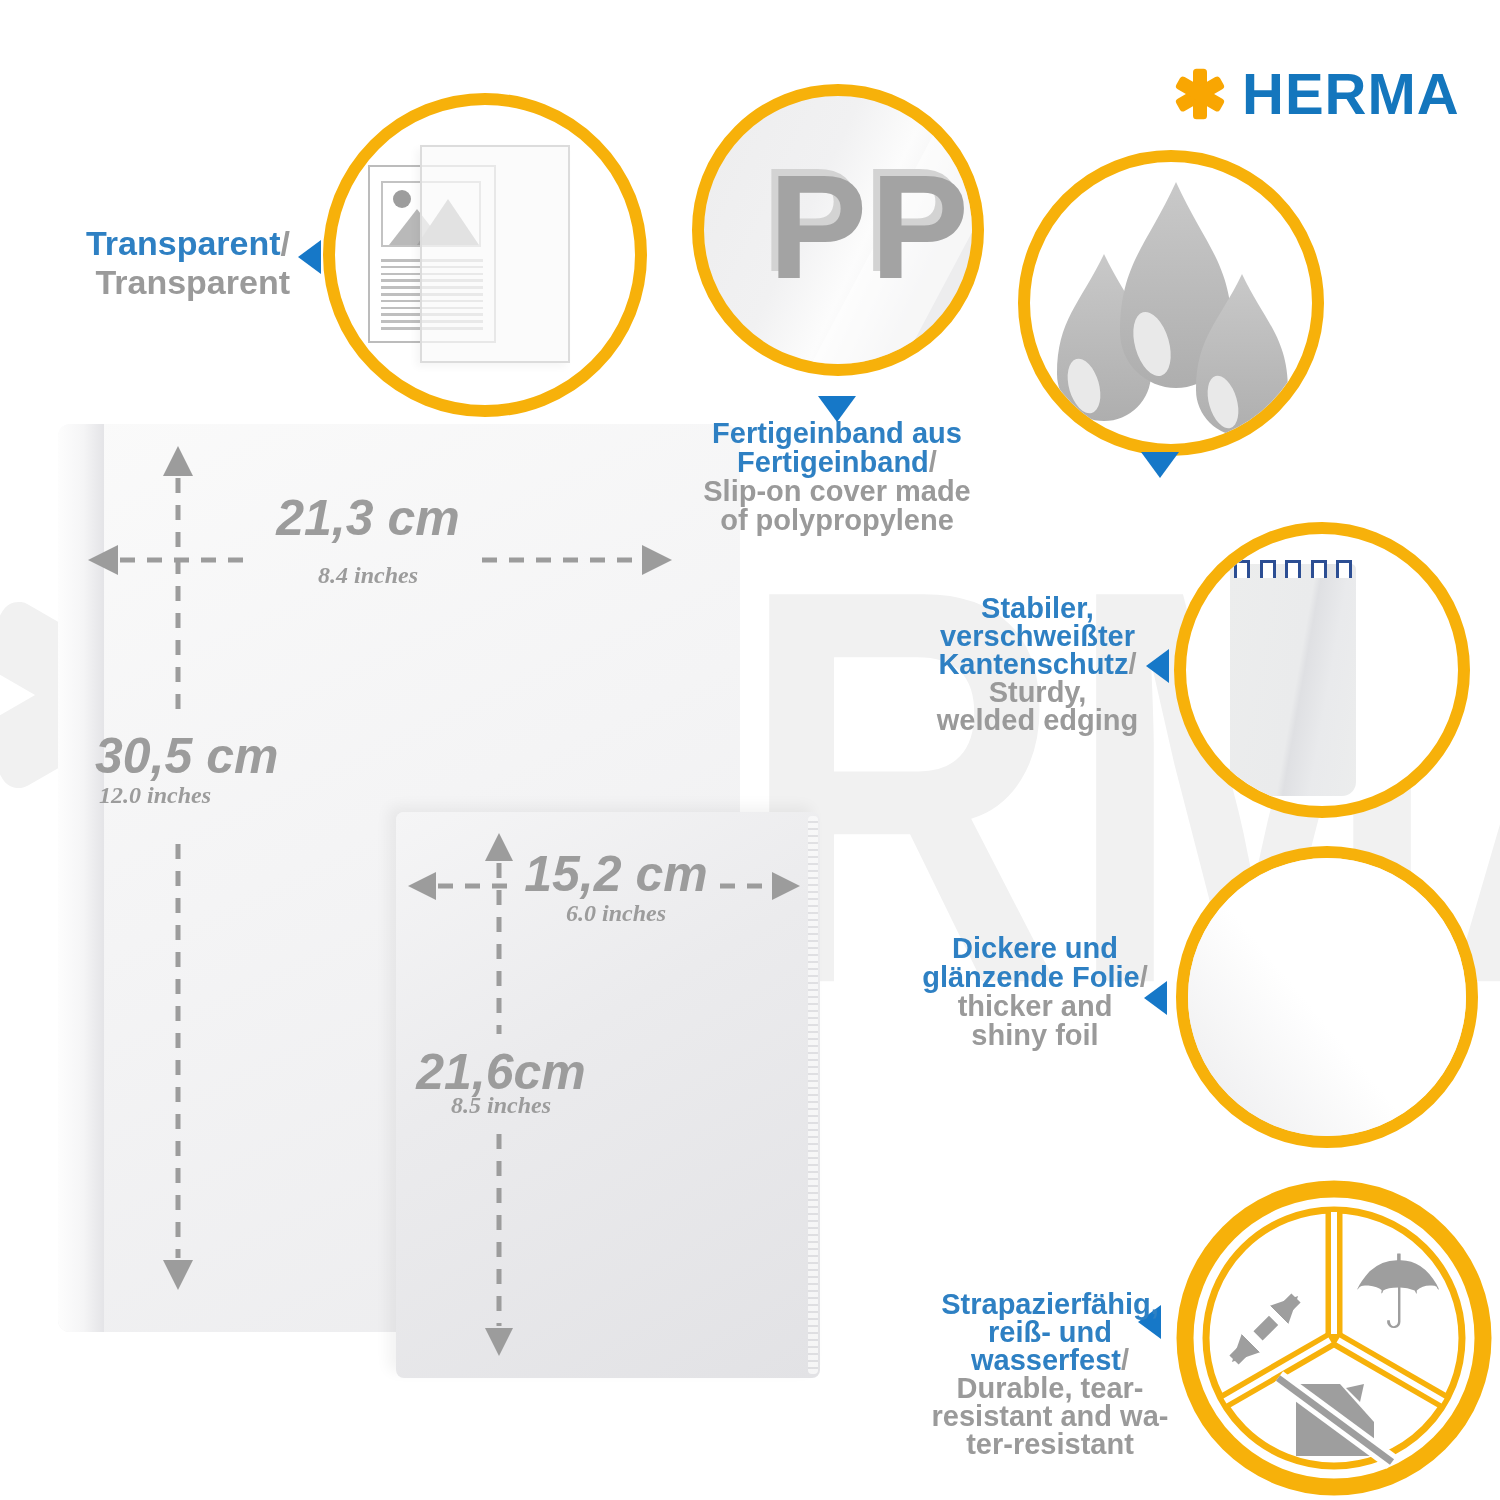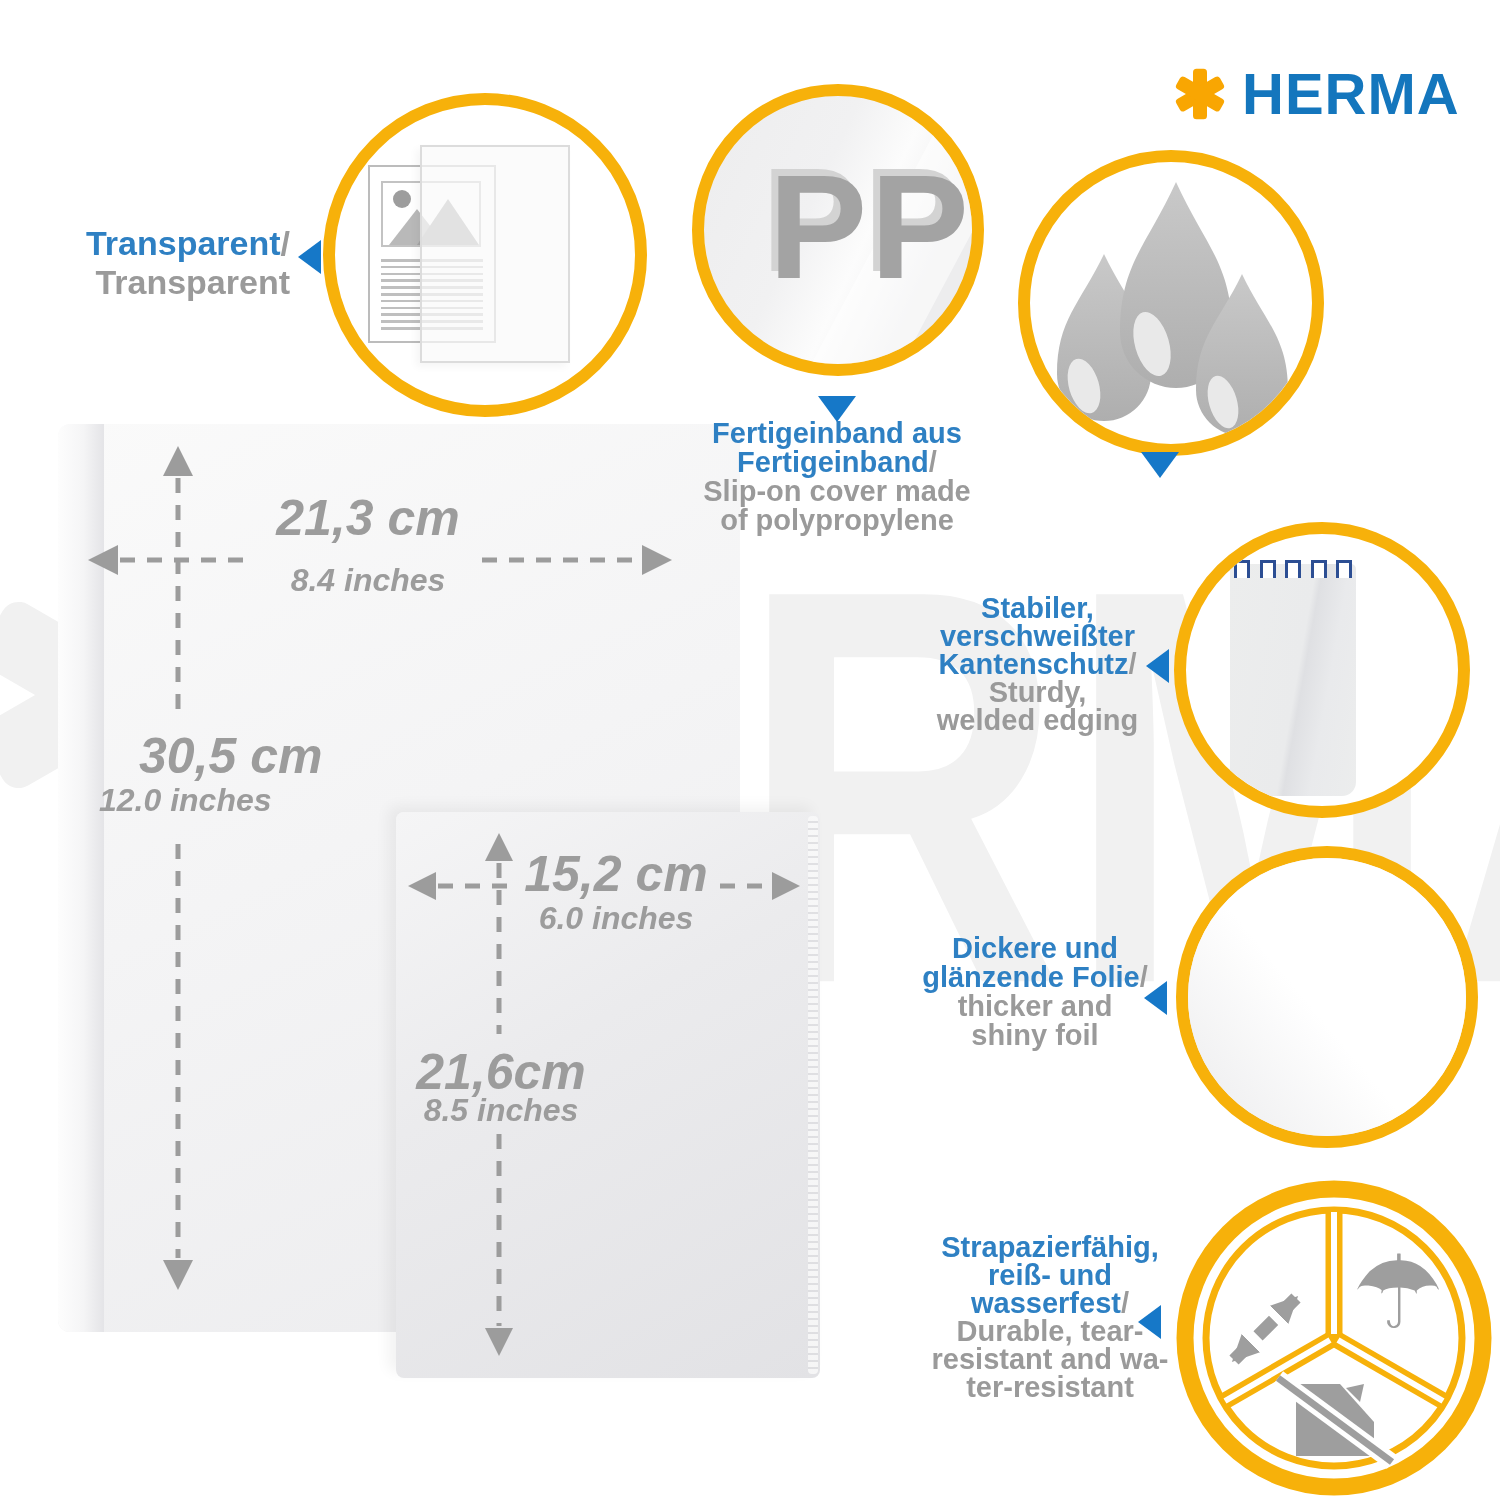--- a/index.html
+++ b/index.html
@@ -21,24 +21,24 @@
   .cover-small{left:396px;top:812px;width:424px;height:566px;z-index:3;border-radius:8px;
     background:linear-gradient(150deg,#f5f5f6 0%,#ebebed 40%,#e2e2e5 100%);
     box-shadow:-8px -6px 14px rgba(0,0,0,0.05);}
   .cover-small .seam-right{position:absolute;right:2px;top:4px;bottom:4px;width:10px;border-radius:4px;
     background:repeating-linear-gradient(to bottom,#fafafa 0 5px,#dddde0 5px 7px);opacity:.8;}
   
   .dims{position:absolute;left:0;top:0;width:1500px;height:1500px;z-index:4;pointer-events:none;}
   .dim-text{position:absolute;z-index:5;color:#9c9c9c;font-style:italic;font-weight:700;
             text-align:center;white-space:nowrap;}
   .dim-cm-lg{font-size:50px;}
-  .dim-in{font-size:32px;font-weight:600;}
+  .dim-in{font-size:24px;font-weight:600;font-family:Liberation Serif, serif;}
   .t-lw-cm{left:218px;top:489px;width:300px;}
   .t-lw-in{left:218px;top:562px;width:300px;}
-  .t-lh-cm{left:95px;top:727px;width:300px;text-align:left;margin-left:44px;}
+  .t-lh-cm{left:95px;top:727px;width:300px;text-align:left;}
   .t-lh-in{left:99px;top:782px;width:300px;text-align:left;}
   .t-sw-cm{left:466px;top:845px;width:300px;}
   .t-sw-in{left:466px;top:900px;width:300px;}
   .t-sh-cm{left:351px;top:1043px;width:300px;}
   .t-sh-in{left:351px;top:1092px;width:300px;}
   
   .ring{position:absolute;box-sizing:border-box;border:12px solid #F7B10A;border-radius:50%;
         background:#fff;overflow:hidden;z-index:6;}
   .c1{left:323px;top:93px;width:324px;height:324px;}
   .c2{left:692px;top:84px;width:292px;height:292px;
@@ -81,21 +81,21 @@
              transform:rotate(50deg);box-shadow:0 14px 18px rgba(0,0,0,0.09);border-radius:24px;}
   
   .label{position:absolute;z-index:7;font-weight:700;line-height:29px;font-size:29px;text-align:center;}
   .label .de{color:#2E80C3;}
   .label .en,.label .sl{color:#9A9A9A;}
   .l1{left:40px;top:224px;width:250px;text-align:right;font-size:34px;line-height:39px;}
   .l2{left:682px;top:419px;width:310px;}
   .l3{left:1040px;top:481px;width:250px;font-size:32px;line-height:31px;}
   .l4{left:905px;top:594px;width:265px;line-height:28px;}
   .l5{left:885px;top:934px;width:300px;}
-  .l6{left:900px;top:1233px;width:300px;line-height:28px;}
+  .l6{left:900px;top:1290px;width:300px;line-height:28px;}
   
   .tri{position:absolute;z-index:7;width:0;height:0;}
   .tri-left{border-top:17px solid transparent;border-bottom:17px solid transparent;
             border-right:23px solid #1678C8;}
   .tri-down{border-left:19px solid transparent;border-right:19px solid transparent;
             border-top:26px solid #1678C8;}
   .p1{left:298px;top:240px;}
   .p2{left:818px;top:396px;}
   .p3{left:1141px;top:452px;}
   .p4{left:1146px;top:649px;}

